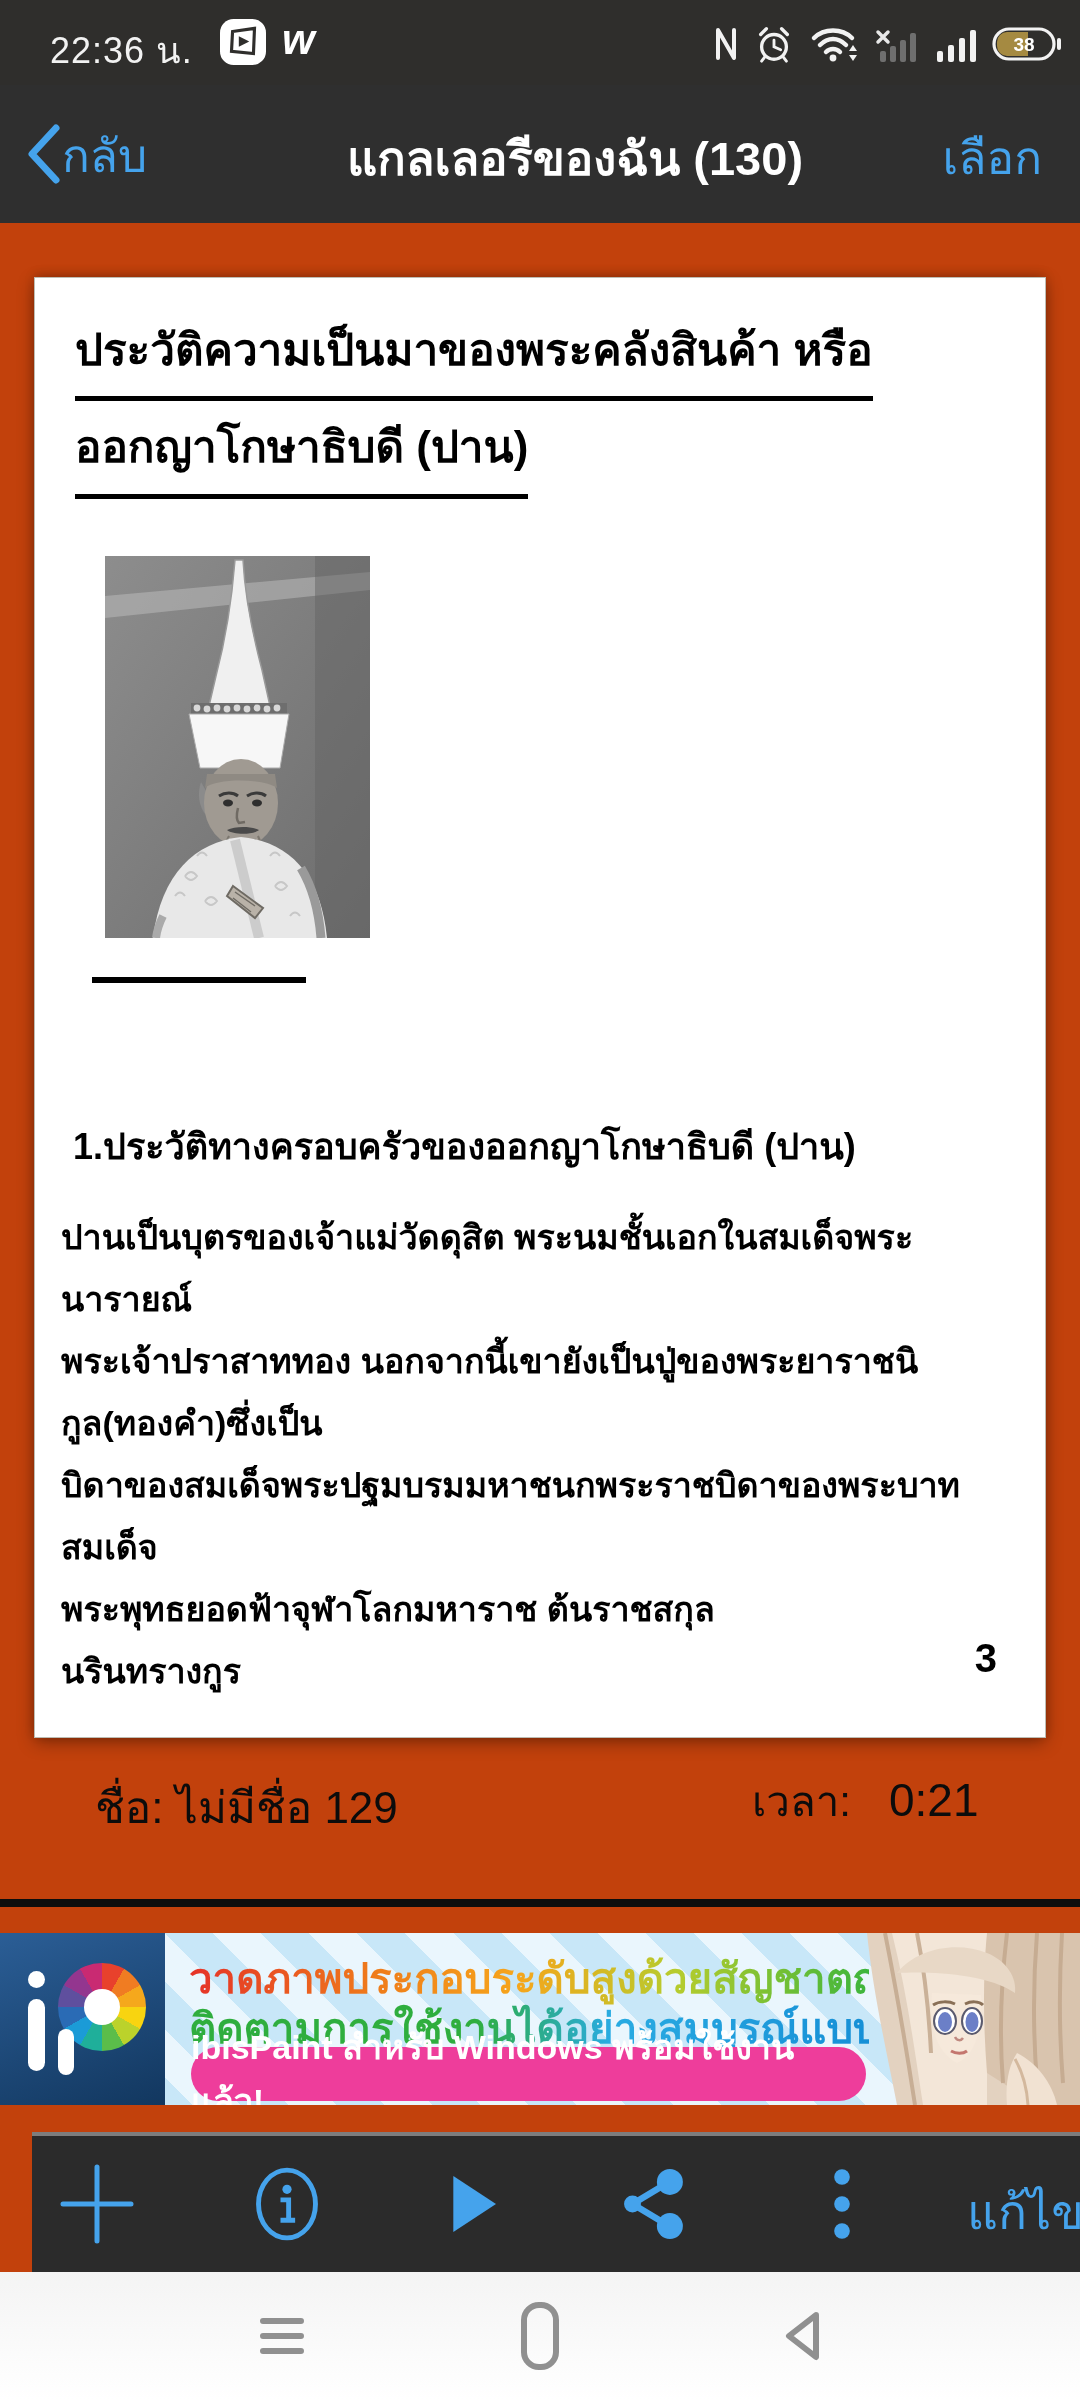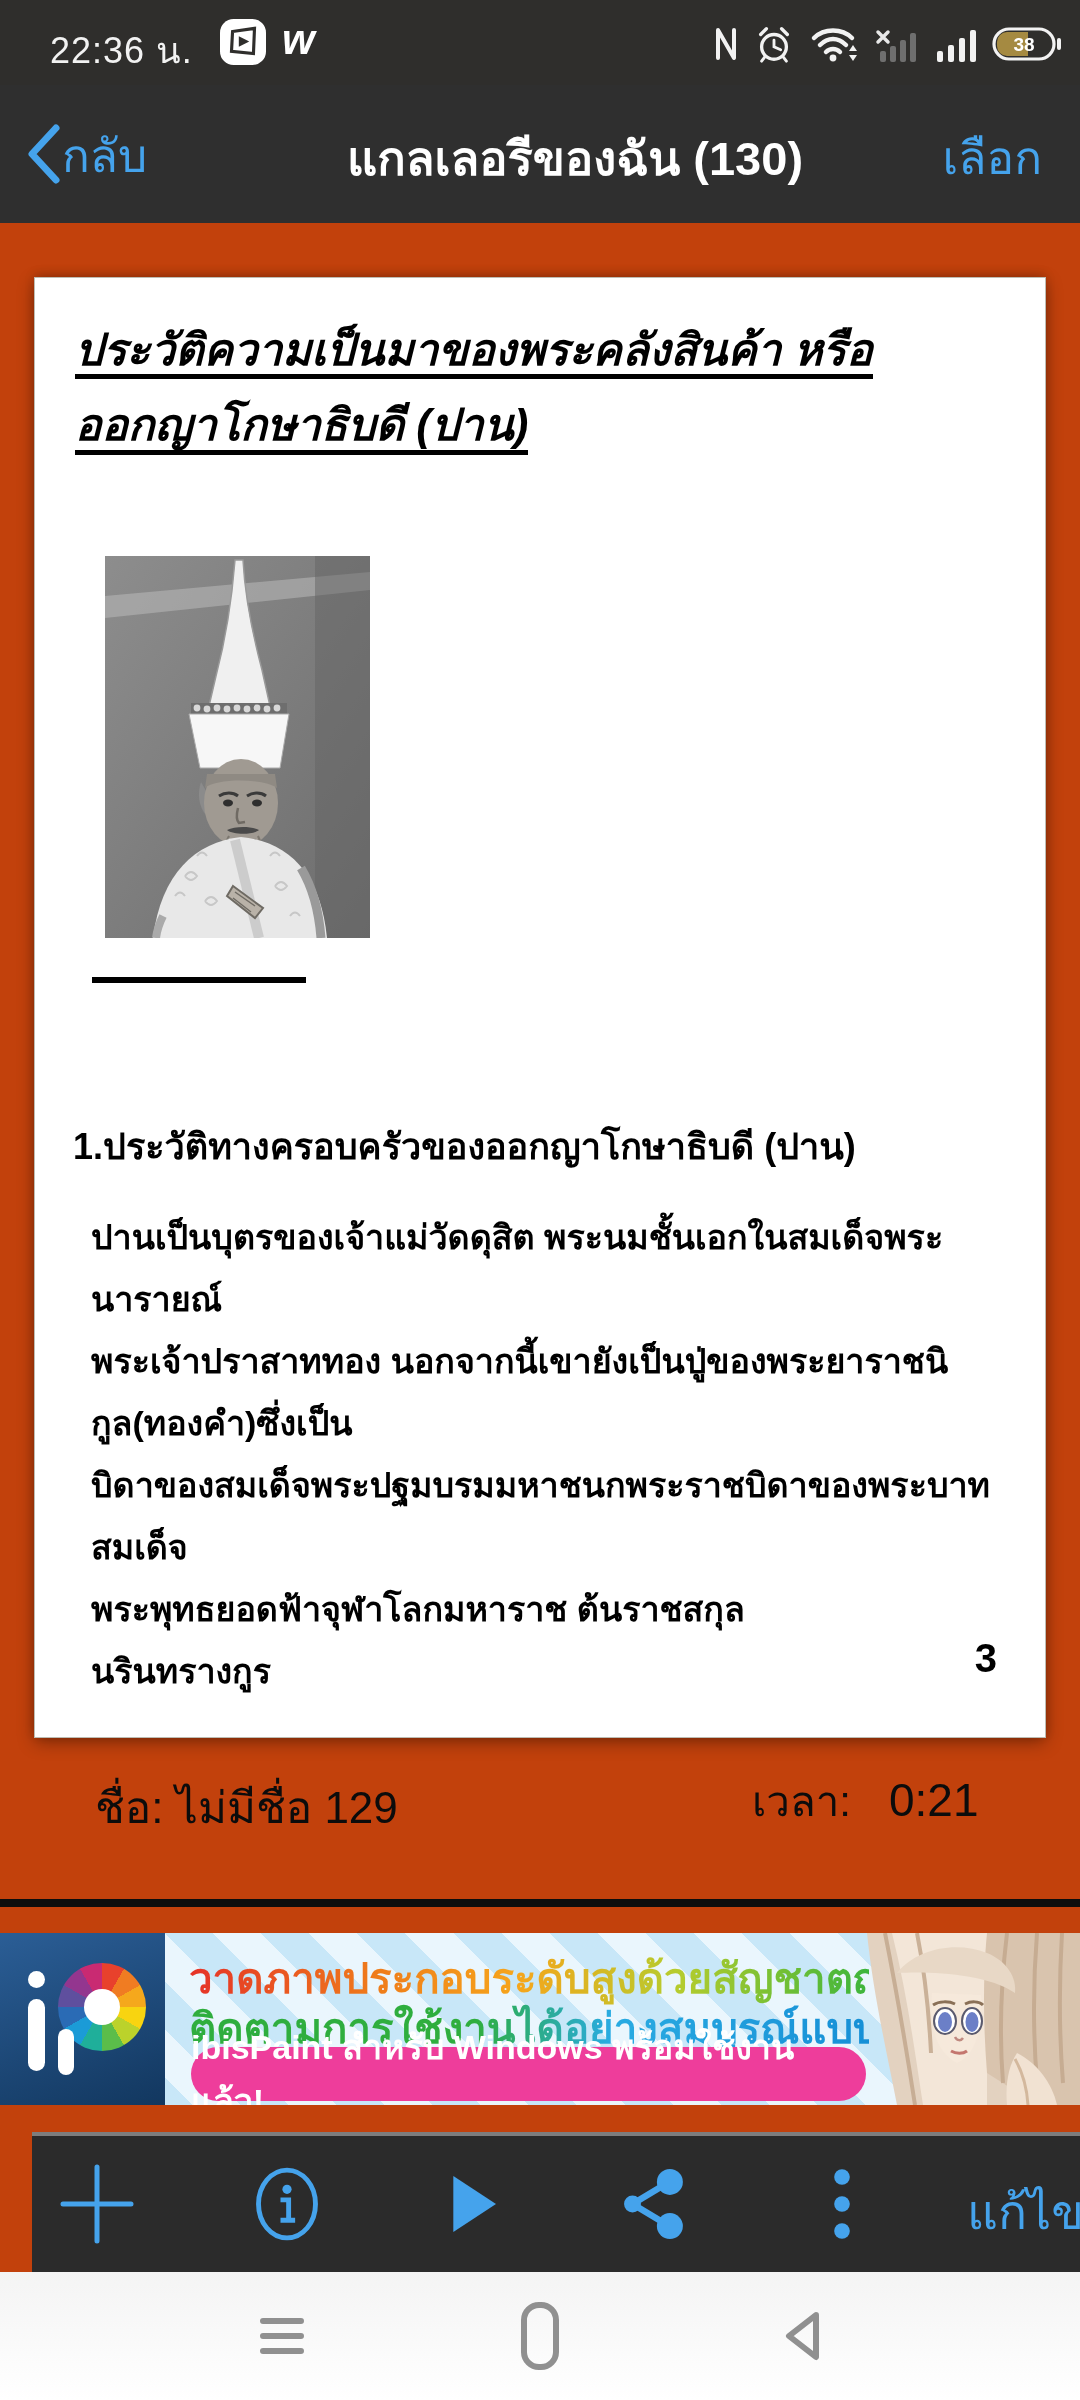--- a/index.html
+++ b/index.html
@@ -17,25 +17,25 @@
   .navbar{position:absolute;top:85px;left:0;width:1080px;height:138px;background:#2f2f2f;}
   .nav-back{position:absolute;left:24px;top:34px;display:flex;align-items:center;gap:0;cursor:pointer;}
   .nav-back-label{color:#45a3ec;font-size:46px;}
   .nav-title{position:absolute;left:0;top:36px;width:1080px;text-align:center;color:#fff;font-size:47px;font-weight:bold;padding-left:35px;}
   .nav-select{position:absolute;right:38px;top:36px;color:#45a3ec;font-size:46px;cursor:pointer;}
 
   
   .card{position:absolute;left:35px;top:278px;width:1010px;height:1459px;background:#fff;
         box-shadow:0 0 0 1px #bdbdb4,0 5px 16px rgba(0,0,0,.38),0 -3px 10px rgba(0,0,0,.18);}
   .doc-title{position:absolute;left:40px;top:48px;width:945px;color:#000;font-weight:bold;font-size:44px;line-height:1.1;}
-  .doc-title .t-line{display:inline-block;border-bottom:5px solid #000;padding-bottom:0;margin-bottom:22px;font-style:italic;}
+  .doc-title .t-line{display:inline-block;border-bottom:5px solid #000;padding-bottom:22px;margin-bottom:22px;}
   .portrait{position:absolute;left:70px;top:278px;width:265px;height:382px;}
   .caption-line{position:absolute;left:57px;top:699px;width:214px;height:6px;background:#000;}
   .doc-heading{position:absolute;left:38px;top:840px;color:#000;font-weight:bold;font-size:36px;}
-  .doc-body{position:absolute;left:56px;top:928px;width:965px;color:#000;font-weight:600;font-size:34px;line-height:62px;}
+  .doc-body{position:absolute;left:26px;top:928px;width:965px;color:#000;font-weight:600;font-size:34px;line-height:62px;}
   .page-num{position:absolute;right:48px;top:1358px;color:#000;font-weight:bold;font-size:40px;}
 
   
   .meta-name{position:absolute;left:95px;top:1772px;color:#0c0c0c;font-size:44px;}
   .meta-time{position:absolute;left:752px;top:1768px;color:#0c0c0c;font-size:42px;display:flex;gap:38px;align-items:baseline;}
   .meta-time .tv{font-size:46px;}
 
   
   .divider{position:absolute;left:0;top:1899px;width:1080px;height:8px;background:#0d0d0d;}
   .ad{position:absolute;left:0;top:1933px;width:1080px;height:172px;overflow:hidden;cursor:pointer;

